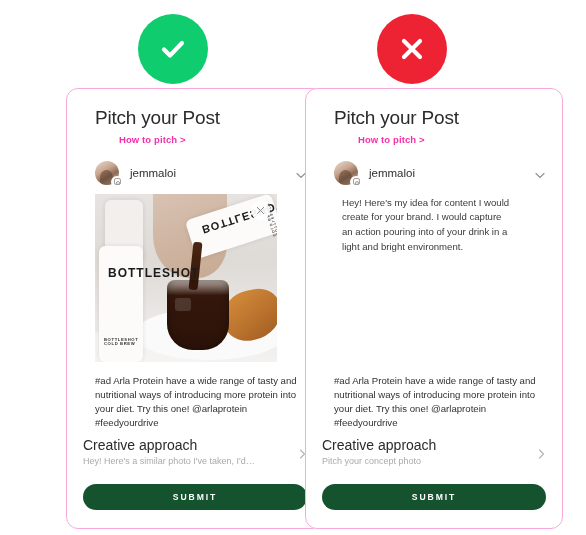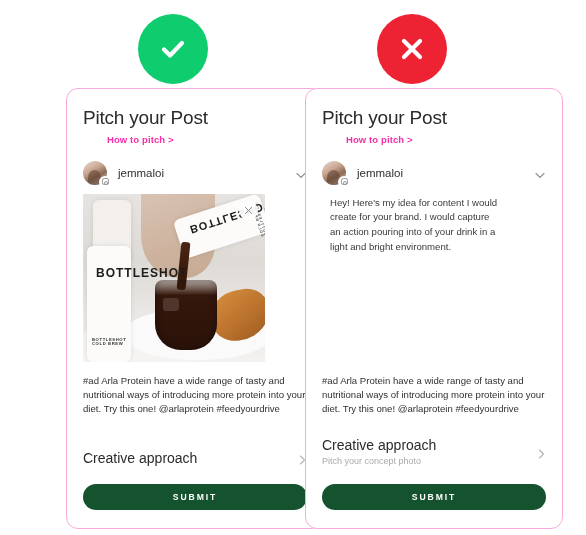--- a/index.html
+++ b/index.html
@@ -21,21 +21,21 @@
   .badge.bad { left: 377px; background: #ed2233; }
   .badge svg { display: block; }
 
   
   .card {
     position: absolute; top: 88px;
     width: 258px; height: 441px;
     background: #ffffff;
     border: 1.3px solid #f7a9dd;
     border-radius: 12px;
-    padding: 18px 16px 0 16px;
+    padding: 18px 16px 0 28px;
     overflow: hidden;
   }
   .card.left  { left: 66px; }
   .card.right { left: 305px; }
 
   .card-title {
     font-size: 19px; font-weight: 400; color: #2b2b2b;
     letter-spacing: -0.2px; line-height: 1.15;
   }
   .howto {
@@ -258,20 +258,21 @@
           </svg>
         </span>
       </div>
     </div>
 
     <div class="caption">#ad Arla Protein have a wide range of tasty and nutritional ways of introducing more protein into your diet. Try this one! @arlaprotein #feedyourdrive</div>
 
     <div class="approach">
       <div class="approach-txt">
         <div class="approach-title">Creative approach</div>
+        <div class="approach-sub">Hey! Here's a similar photo I've taken, I'd…</div>
       </div>
       <span class="chev-right">
         <svg width="9" height="12" viewBox="0 0 9 12">
           <path d="M2.5 2 L6.5 6 L2.5 10" fill="none" stroke="#b4b1af" stroke-width="1.1" stroke-linecap="round"></path>
         </svg>
       </span>
     </div>
 
     <button class="submit">SUBMIT</button>
   </div>

